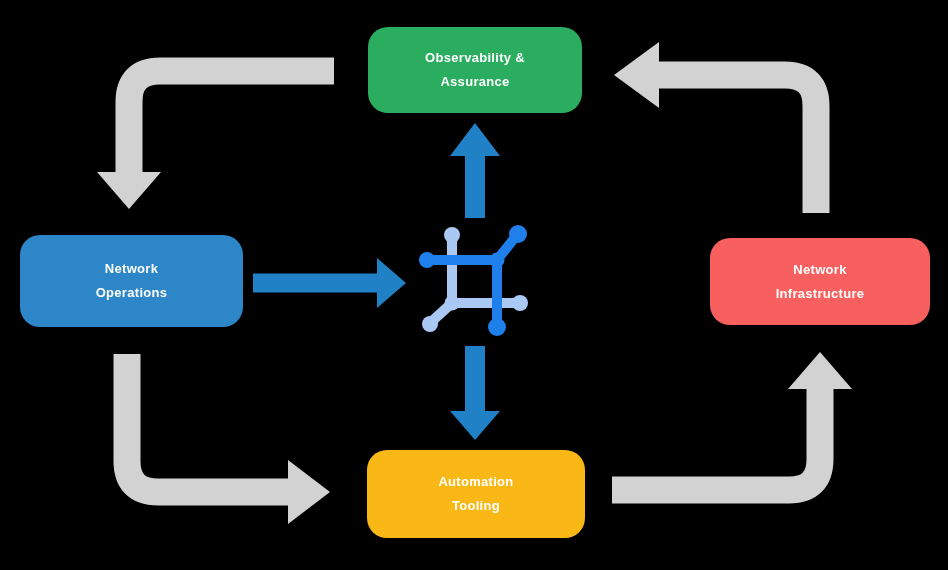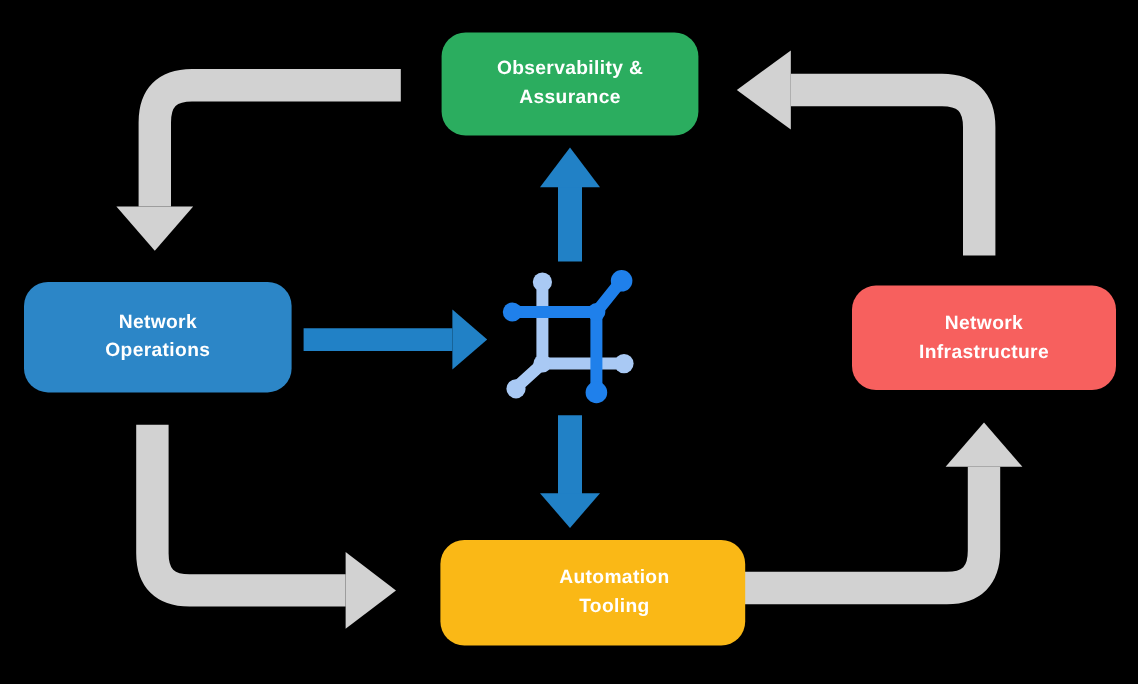--- a/index.html
+++ b/index.html
@@ -23,30 +23,30 @@
   .node {
     position: absolute;
     border-radius: 20px;
     display: flex;
     align-items: center;
     justify-content: center;
     text-align: center;
   }
   .node .label {
     color: #ffffff;
-    font-size: 16px;
+    font-size: 13px;
     font-weight: 600;
     line-height: 24px;
     letter-spacing: 0.3px;
     white-space: pre-line;
   }
   .node-observability   { left: 368px; top: 27px;  width: 214px; height: 86px; }
   .node-operations      { left: 20px;  top: 235px; width: 223px; height: 92px; }
   .node-infrastructure  { left: 710px; top: 238px; width: 220px; height: 87px; }
-  .node-automation      { left: 367px; top: 450px; width: 218px; height: 88px; padding-left: 36px; }
+  .node-automation      { left: 367px; top: 450px; width: 218px; height: 88px; }
   .hub-icon {
     position: absolute;
     left: 412px;
     top: 222px;
     width: 120px;
     height: 120px;
   }
 </style>
 </head>
 <body>

